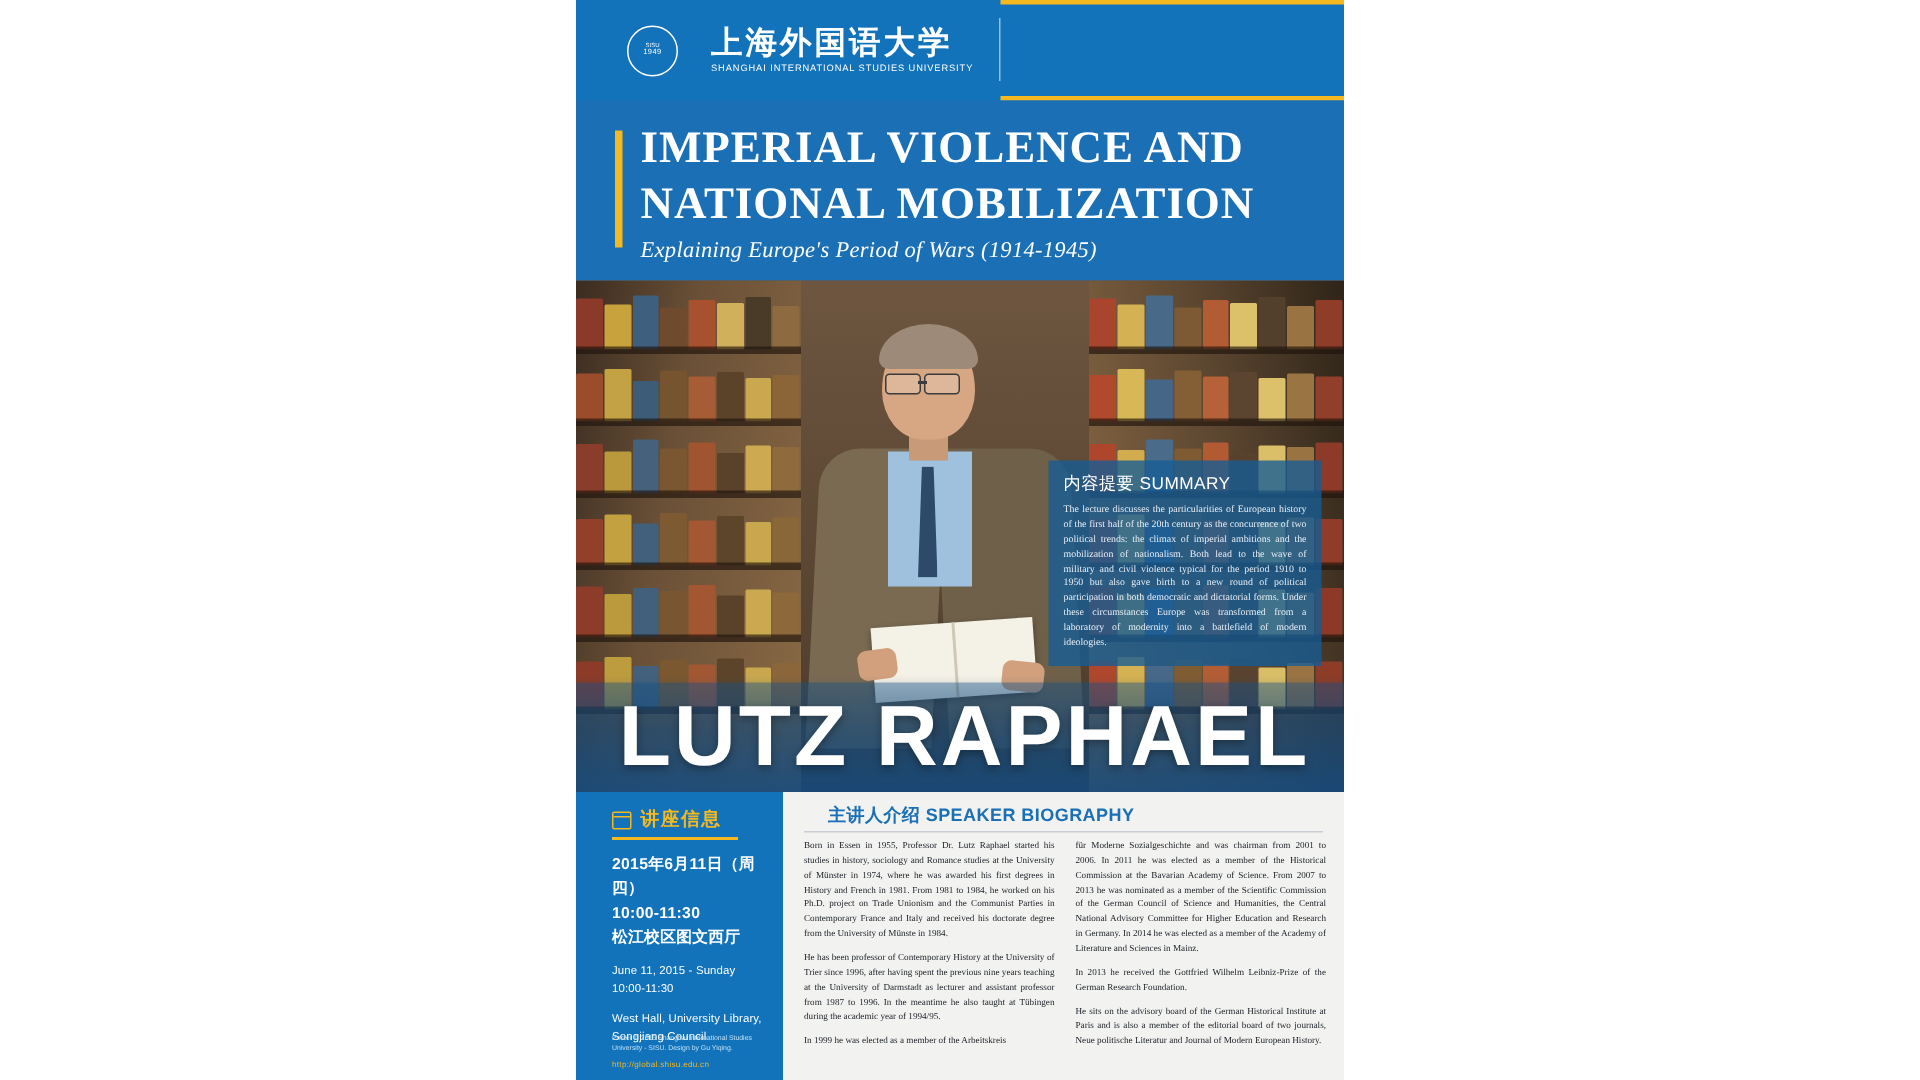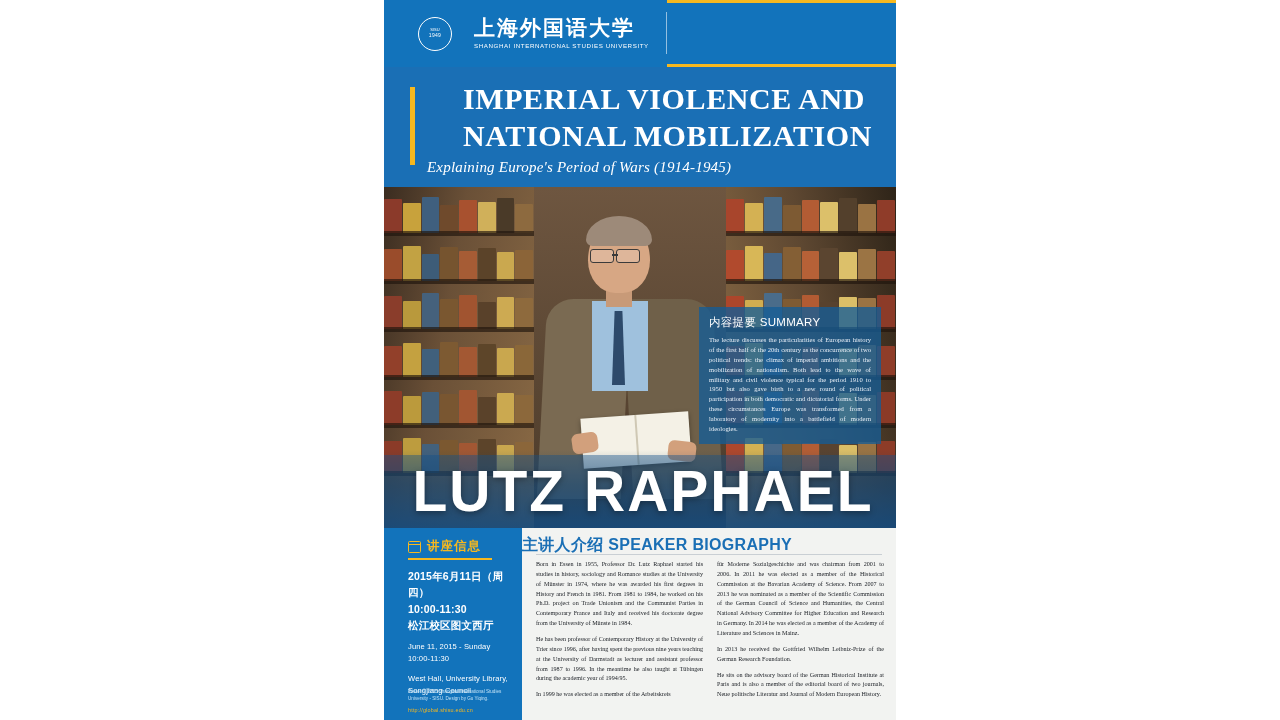--- a/index.html
+++ b/index.html
@@ -144,21 +144,20 @@
     left: 43px; top: 14px;
     color: #ffffff;
     font-family: "Liberation Serif", serif;
   }
   .title-line {
     font-size: 30px;
     font-weight: 700;
     letter-spacing: .6px;
     line-height: 1.22;
     white-space: nowrap;
-    margin-left: 36px;
   }
   .subtitle {
     font-family: "Liberation Serif", serif;
     font-style: italic;
     font-size: 15px;
     margin-top: 5px;
     letter-spacing: .2px;
     white-space: nowrap;
   }
 
@@ -445,24 +444,24 @@
   }
 
   .bio-col {
     position: absolute;
     left: 138px; top: 0;
     width: 374px; height: 192px;
     background: #f2f3f1;
   }
   .bio-head {
     position: absolute;
-    left: 0; top: 7px;
+    left: 30px; top: 7px;
     color: #1a6fb5;
     font-weight: 700;
-    font-size: 16px;
+    font-size: 12px;
     letter-spacing: .3px;
   }
   .bio-head .cn { font-family: "Liberation Serif", serif; }
   .bio-rule {
     position: absolute;
     left: 14px; top: 26px;
     width: 346px; height: 1px;
     background: #c9cfd4;
   }
   .bio-cols {

